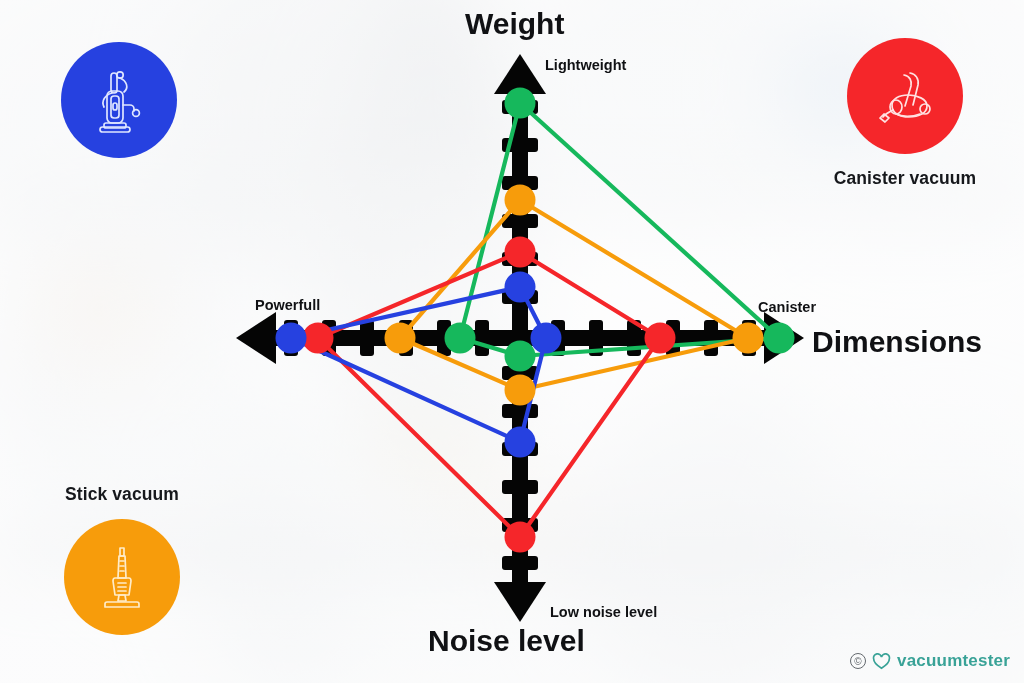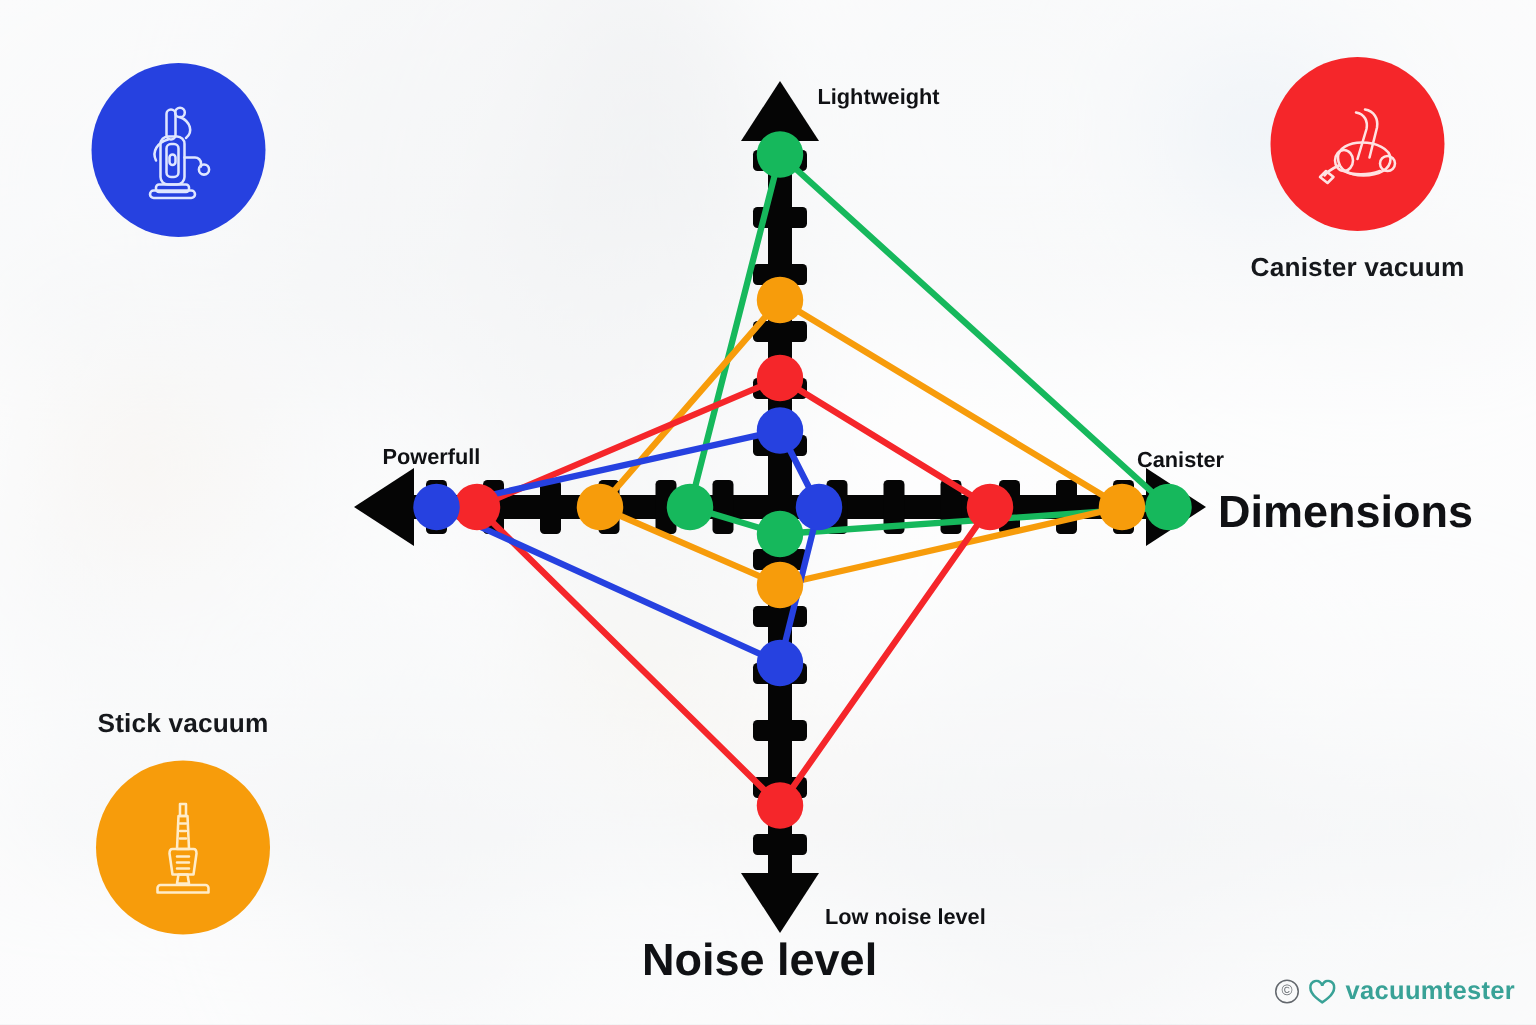--- a/index.html
+++ b/index.html
@@ -34,21 +34,21 @@
   }
   .cat .cat-label{
     font-size:17.5px; font-weight:bold; color:#16181c; letter-spacing:.1px;
     white-space:nowrap;
   }
   #cat-upright{ left:19px;  top:42px; }
   #cat-canister{ left:805px; top:38px; }
   #cat-stick{ left:22px;   top:472px; }
   #cat-handheld{ left:818px; top:470px; }
   .cat.below .cat-label{ margin-top:14px; }
-  .cat.above .cat-label{ margin-bottom:14px; }
+  .cat.above .cat-label{ margin-bottom:14px;margin-top:12px; }
 
   
   .axis-title{ position:absolute; font-weight:bold; color:#101114; font-size:30px; white-space:nowrap; }
   .axis-sub{ position:absolute; font-weight:bold; color:#101114; font-size:14.5px; white-space:nowrap; }
   #t-weight{ left:465px; top:7px; }
   #t-noise { left:428px; top:624px; }
   #t-power { left:118px; top:324px; }
   #t-dims  { left:812px; top:325px; }
   #s-light { left:545px; top:57px; }
   #s-lownoise{ left:550px; top:604px; }
@@ -175,20 +175,21 @@
       <circle cx="318" cy="338" r="15.5"></circle>
     </g>
     <g fill="#2641e0">
       <circle cx="520" cy="287" r="15.5"></circle>
       <circle cx="546" cy="338" r="15.5"></circle>
       <circle cx="520" cy="442" r="15.5"></circle>
       <circle cx="291" cy="338" r="15.5"></circle>
     </g>
   </svg>
 
+  <div class="axis-title" id="t-weight">Weight</div>
   <div class="axis-title" id="t-noise">Noise level</div>
   <div class="axis-title" id="t-dims">Dimensions</div>
 
   <div class="axis-sub" id="s-light">Lightweight</div>
   <div class="axis-sub" id="s-lownoise">Low noise level</div>
   <div class="axis-sub" id="s-powerfull">Powerfull</div>
   <div class="axis-sub" id="s-compact">Canister</div>
 
   <div class="cat below" id="cat-upright">
     <div class="disc" style="background:#2641e0;">

